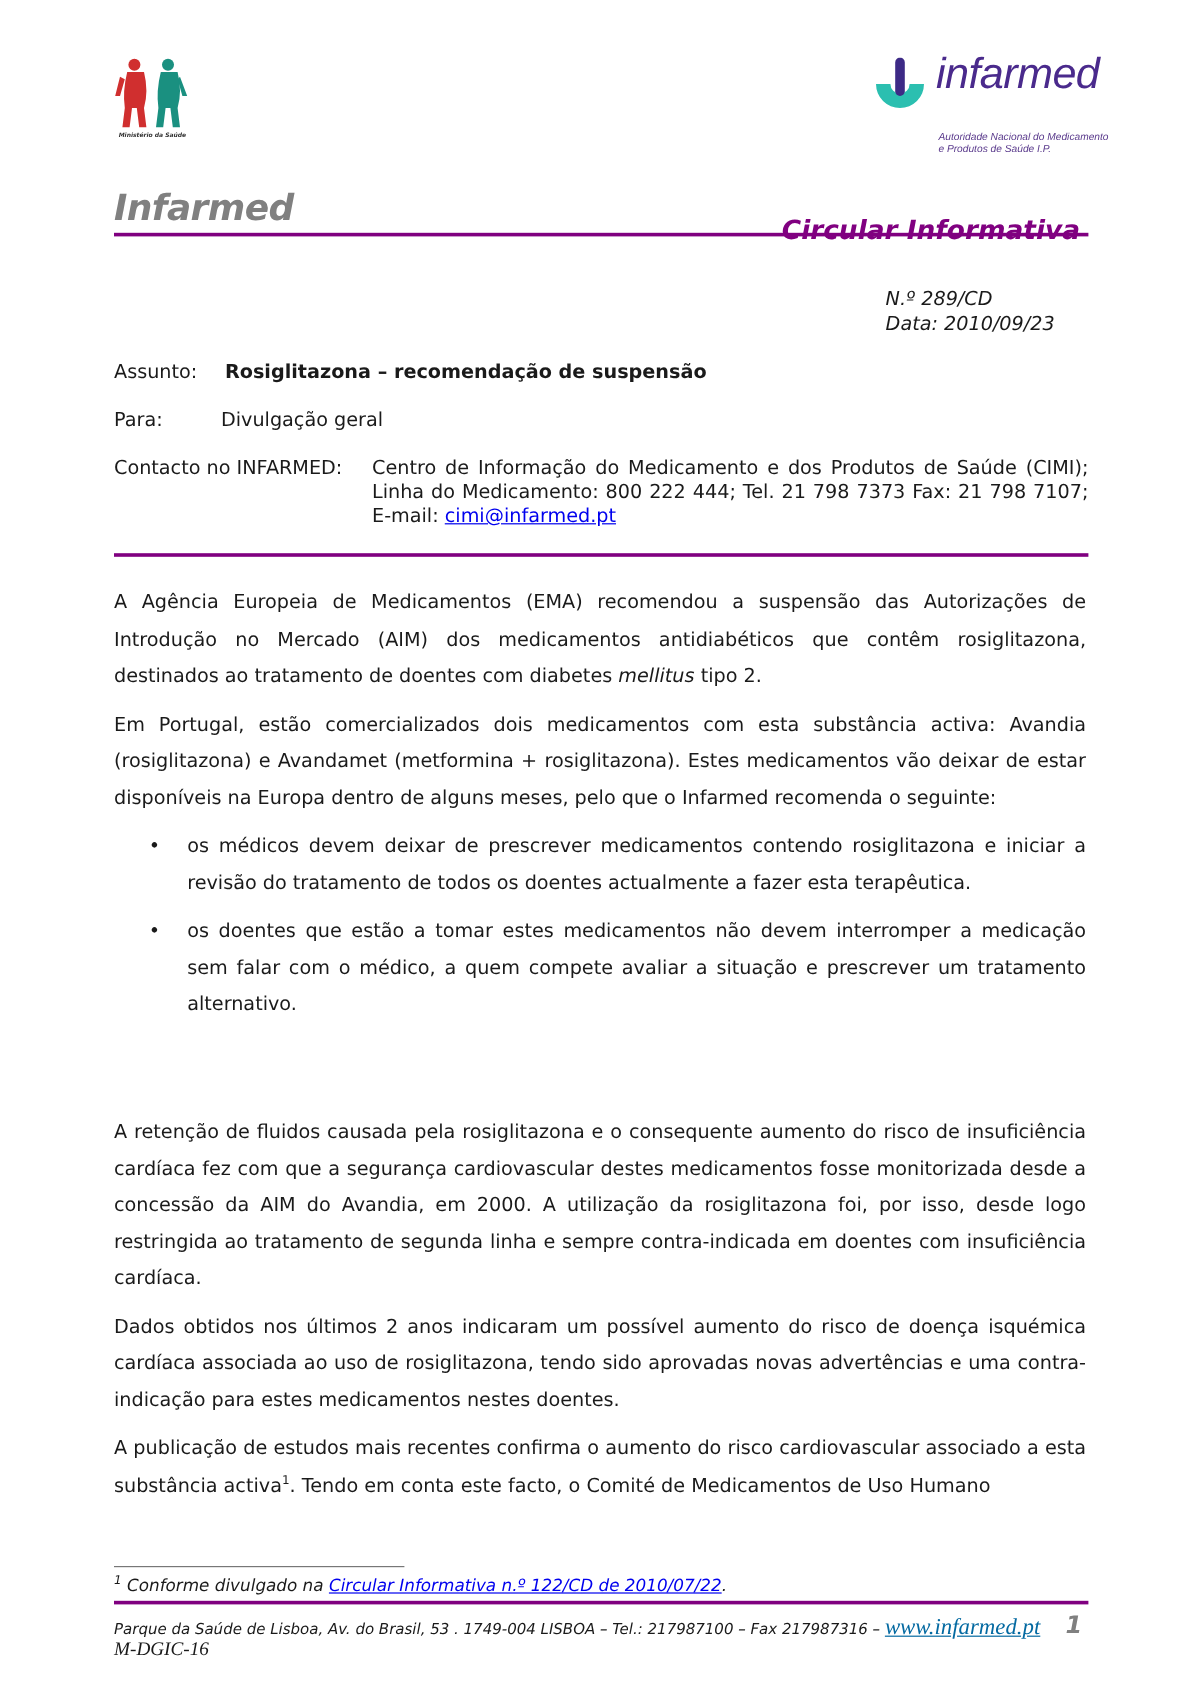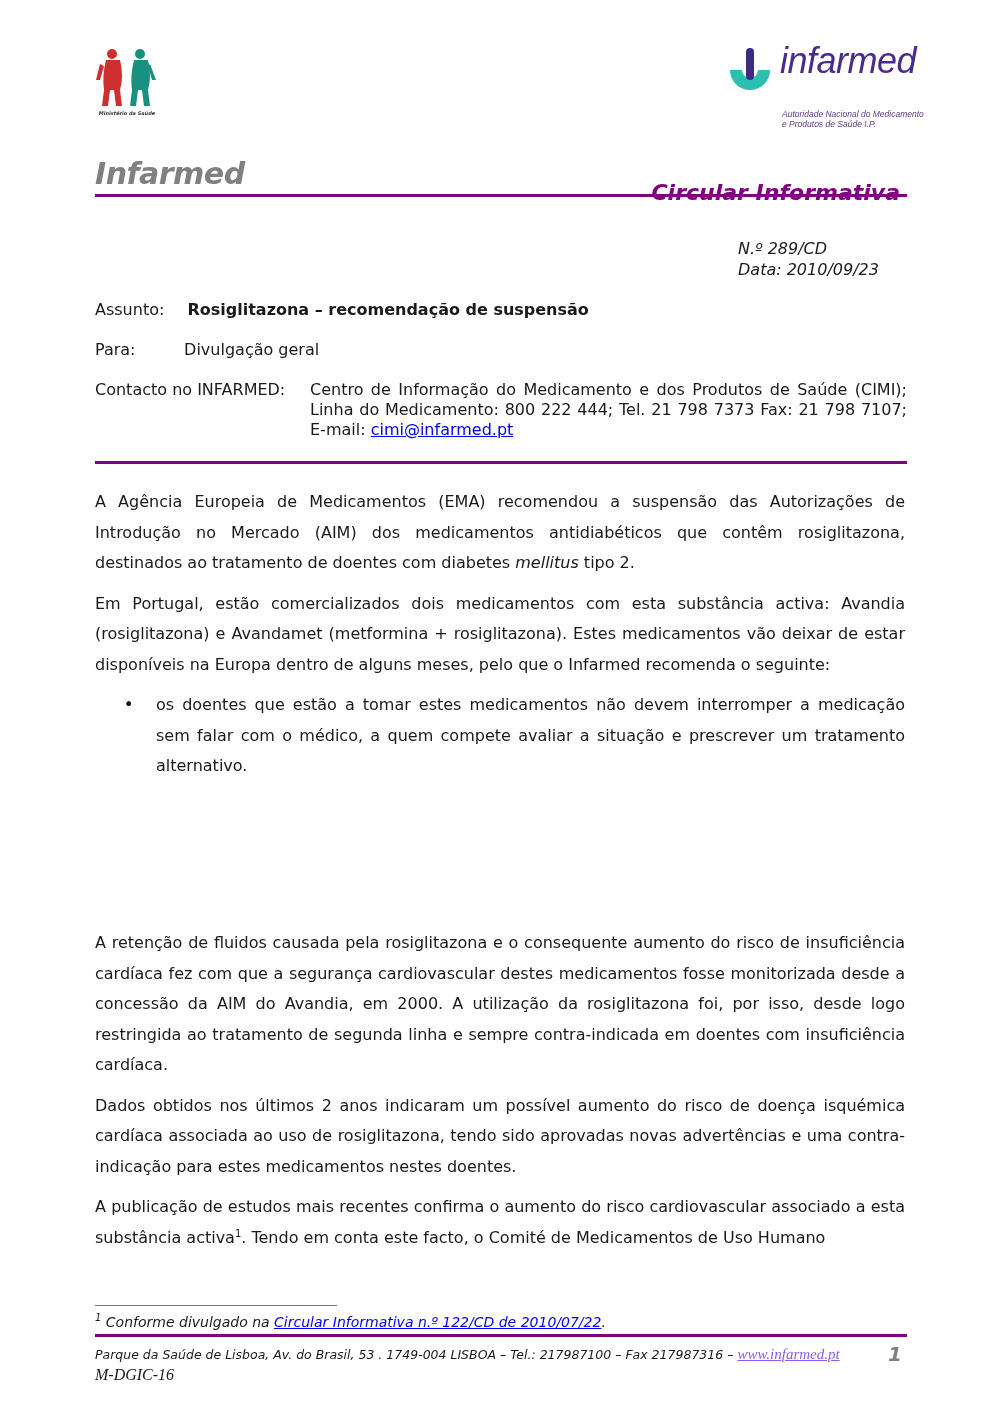--- a/index.html
+++ b/index.html
@@ -34,21 +34,21 @@
     .body-text p { margin: 0 0 10px 0; }
     ul.bullets { margin: 0; padding: 0; list-style: none; }
     ul.bullets li { position: relative; padding-left: 61px; margin-bottom: 10px; text-align: justify; }
     ul.bullets li .dot { position: absolute; left: 29px; top: 0; }
     sup { font-size: 10px; line-height: 0; }
 
     .fn-rule { left: 95px; top: 1305px; width: 242px; height: 1px; background: #777; }
     .footnote { left: 95px; top: 1314px; font-size: 14px; }
     .foot-rule { top: 1334px; height: 3px; }
     .footer-addr { left: 95px; top: 1346px; font-size: 12.5px; }
-    .footer-addr .www { font-family: "Liberation Serif", serif; font-size: 15px; color: #8b5cf6; text-decoration: underline; }
+    .footer-addr .www { font-family: "Liberation Serif", serif; font-size: 19px; color: #0369a1; text-decoration: underline; }
     .page-num { left: 888px; top: 1342px; font-size: 20px; font-weight: bold; color: #808080; }
     .form-code { left: 95px; top: 1366px; font-family: "Liberation Serif", serif; font-size: 16px; }
   </style>
 </head>
 <body>
 
 <div class="abs ms-logo">
   <svg width="66" height="62" viewBox="0 0 66 62">
     <g fill="#d02f2f">
       <circle cx="18" cy="8" r="5"></circle>
@@ -99,21 +99,21 @@
   <span class="lbl">Contacto no INFARMED:</span>
   <div class="val"><span>Centro de Informação do Medicamento e dos Produtos de Saúde (CIMI); Linha do Medicamento: 800 222 444; Tel. 21 798 7373 Fax: 21 798 7107; E-mail: </span><a class="link">cimi@infarmed.pt</a></div>
 </div>
 
 <div class="rule" style="top:461px;"></div>
 
 <div class="body-text" style="top:487px;">
   <p><span>A Agência Europeia de Medicamentos (EMA) recomendou a suspensão das Autorizações de Introdução no Mercado (AIM) dos medicamentos antidiabéticos que contêm rosiglitazona, destinados ao tratamento de doentes com diabetes </span><i>mellitus</i><span> tipo 2.</span></p>
   <p>Em Portugal, estão comercializados dois medicamentos com esta substância activa: Avandia (rosiglitazona) e Avandamet (metformina + rosiglitazona). Estes medicamentos vão deixar de estar disponíveis na Europa dentro de alguns meses, pelo que o Infarmed recomenda o seguinte:</p>
   <ul class="bullets">
-    <li><span class="dot">•</span></li>
+    <li><span class="dot">•</span><span>os médicos devem deixar de prescrever medicamentos contendo rosiglitazona e iniciar a revisão do tratamento de todos os doentes actualmente a fazer esta terapêutica.</span></li>
     <li><span class="dot">•</span><span>os doentes que estão a tomar estes medicamentos não devem interromper a medicação sem falar com o médico, a quem compete avaliar a situação e prescrever um tratamento alternativo.</span></li>
   </ul>
 </div>
 
 <div class="body-text" style="top:928px;">
   <p>A retenção de fluidos causada pela rosiglitazona e o consequente aumento do risco de insuficiência cardíaca fez com que a segurança cardiovascular destes medicamentos fosse monitorizada desde a concessão da AIM do Avandia, em 2000. A utilização da rosiglitazona foi, por isso, desde logo restringida ao tratamento de segunda linha e sempre contra-indicada em doentes com insuficiência cardíaca.</p>
   <p>Dados obtidos nos últimos 2 anos indicaram um possível aumento do risco de doença isquémica cardíaca associada ao uso de rosiglitazona, tendo sido aprovadas novas advertências e uma contra-indicação para estes medicamentos nestes doentes.</p>
   <p><span>A publicação de estudos mais recentes confirma o aumento do risco cardiovascular associado a esta substância activa</span><sup>1</sup><span>. Tendo em conta este facto, o Comité de Medicamentos de Uso Humano</span></p>
 </div>
 

